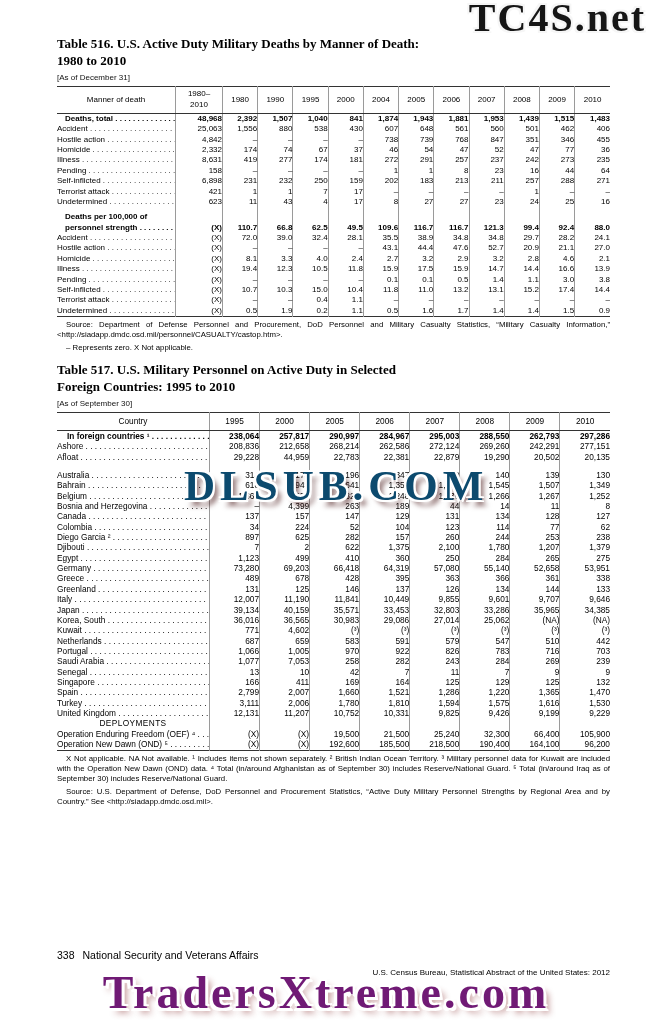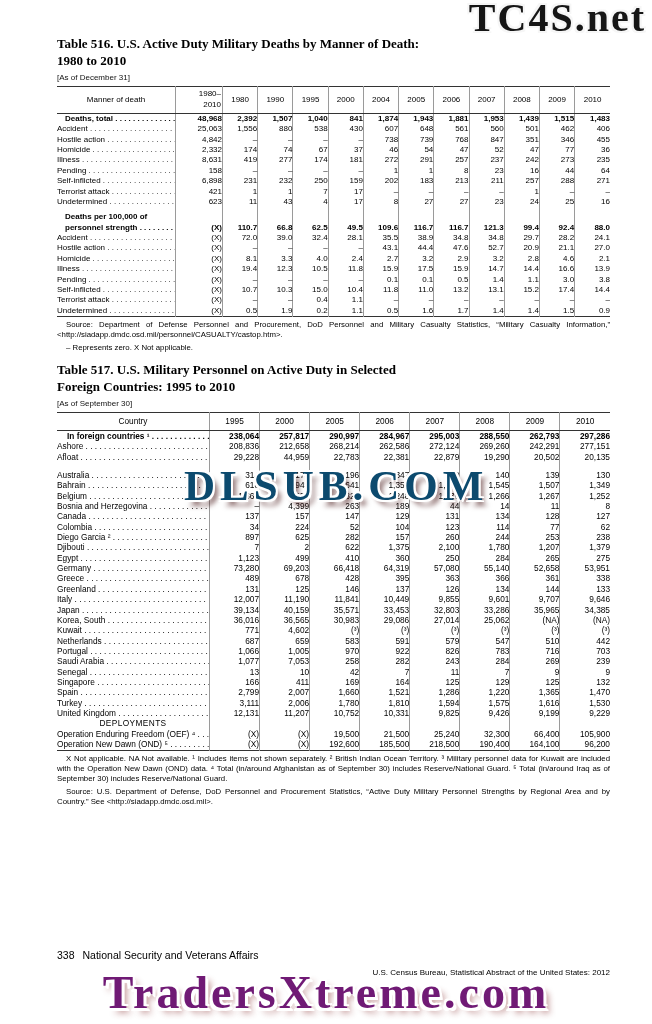--- a/index.html
+++ b/index.html
@@ -26,21 +26,21 @@
   .b{font-weight:bold;}
   .leader{display:block;overflow:hidden;white-space:nowrap;}
   .leader::after{content:"\00a0.\00a0.\00a0.\00a0.\00a0.\00a0.\00a0.\00a0.\00a0.\00a0.\00a0.\00a0.\00a0.\00a0.\00a0.\00a0.\00a0.\00a0.\00a0.\00a0.\00a0.\00a0.\00a0.\00a0.\00a0.\00a0.\00a0.\00a0.\00a0.\00a0.\00a0.\00a0.\00a0.\00a0.\00a0.\00a0.\00a0.\00a0.\00a0.\00a0.";}
   td.section{text-align:center;letter-spacing:.4px;padding:2px 0 1px 0;}
   .sp{height:8px;}
 
   
   #t516{font-size:8px;line-height:1.3;}
   #t516 thead th{height:22px;}
   #t516 thead th:first-child{width:116px;}
-  #t516 thead th:nth-child(2){width:44px;text-align:right;}
+  #t516 thead th:nth-child(2){width:44px;}
   #t516 tbody.rates tr:first-child td{padding-top:5px;}
 
   
   #t517{font-size:8.3px;line-height:1.25;}
   #t517 thead th{height:13px;font-size:8.3px;}
   #t517 thead th:first-child{width:150px;}
 
   
   .fn{font-size:7.8px;line-height:1.3;margin:3px 0 0 0;text-align:justify;text-indent:9px;}
   .fn-first{text-align:left;}

